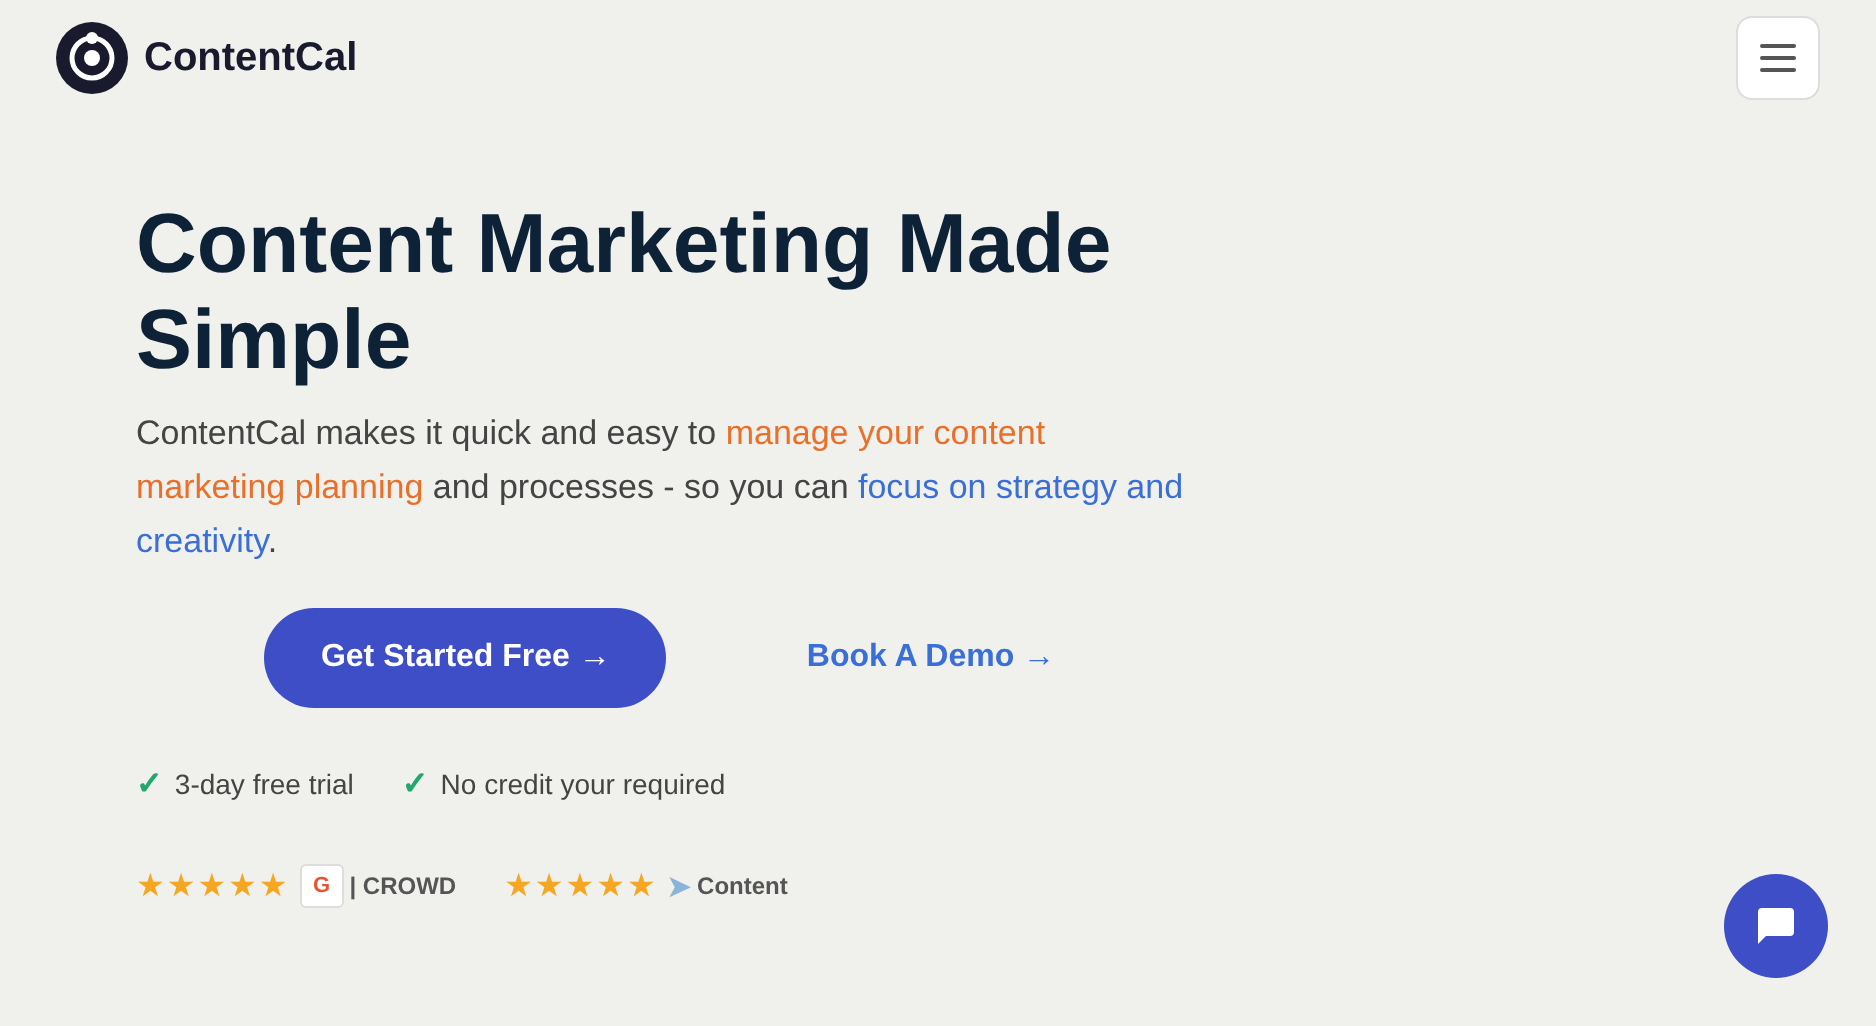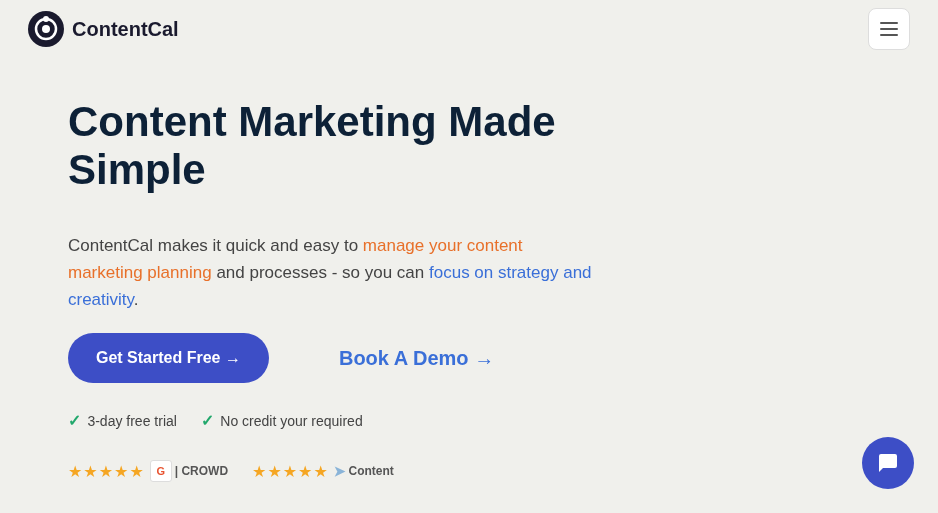--- a/index.html
+++ b/index.html
@@ -58,21 +58,21 @@
     
     .hero {
       padding: 40px 28px 0 68px;
       max-width: 620px;
     }
     .hero-title {
       font-size: 42px;
       font-weight: 800;
       color: #0d2137;
       line-height: 1.15;
-      margin-bottom: 37px;
+      margin-bottom: 8px;
     }
     .hero-subtitle {
       font-size: 17px;
       color: #444;
       line-height: 1.6;
       margin-bottom: 20px;
       max-width: 540px;
     }
     .hero-subtitle .highlight-orange {
       color: #e8702a;
@@ -80,35 +80,36 @@
     .hero-subtitle .highlight-blue {
       color: #3a6fd8;
     }
 
     
     .cta-row {
       display: flex;
       align-items: center;
       gap: 32px;
       margin-bottom: 28px;
+      justify-content: center;
     }
     .btn-primary {
       background: #3d4ec6;
       color: white;
       border: none;
       border-radius: 50px;
       padding: 16px 28px;
       font-size: 16px;
       font-weight: 600;
       cursor: pointer;
       white-space: nowrap;
     }
     .btn-demo {
       color: #3a6fd8;
-      font-size: 20px;
+      font-size: 16px;
       font-weight: 600;
       text-decoration: none;
       cursor: pointer;
       background: none;
       border: none;
       margin-left: 38px;
     }
 
     
     .trust-row {

